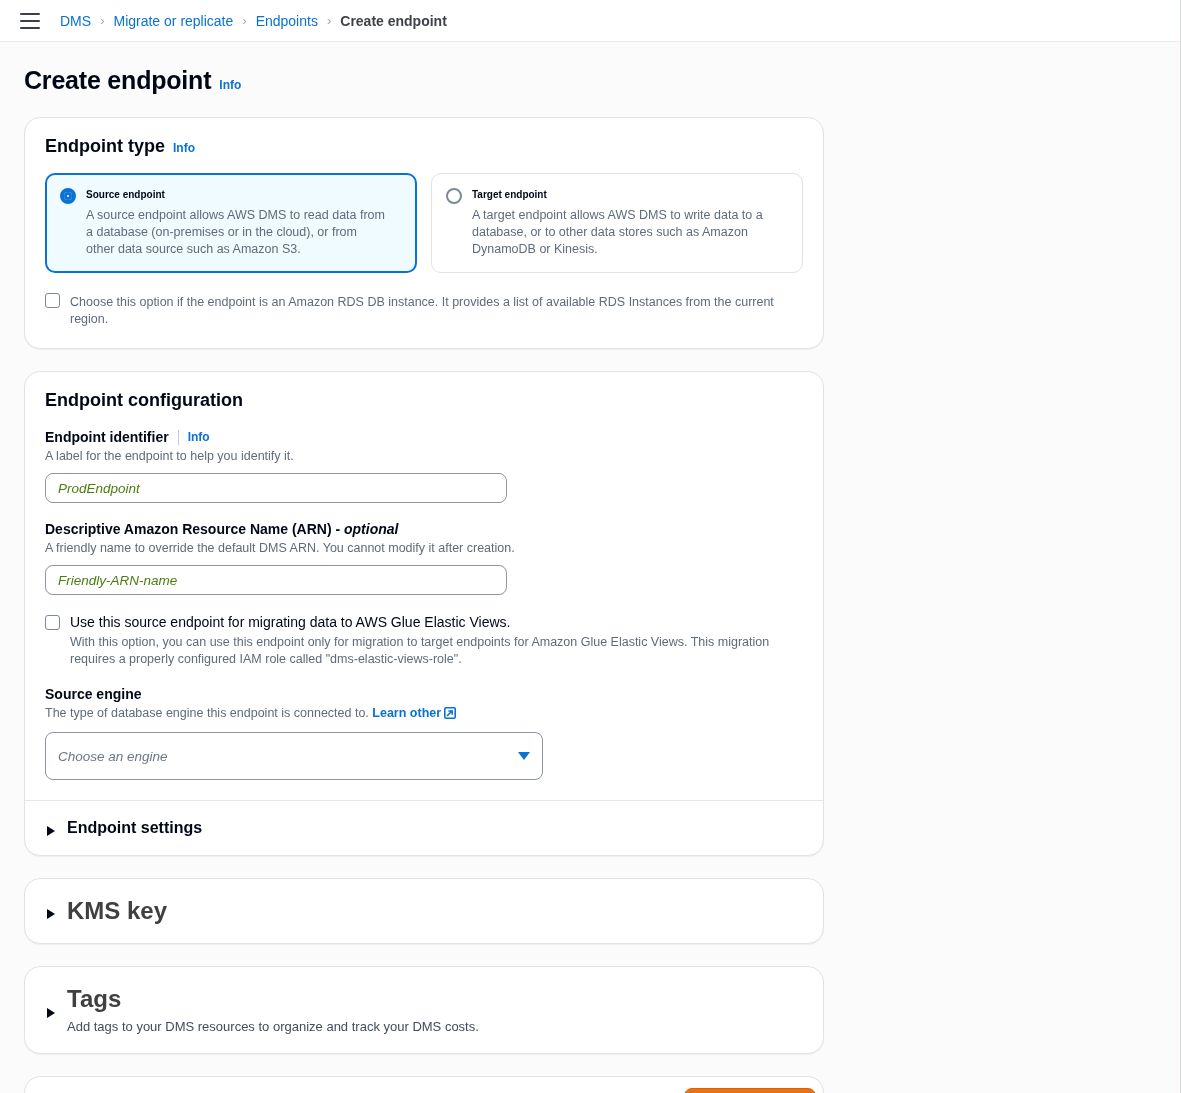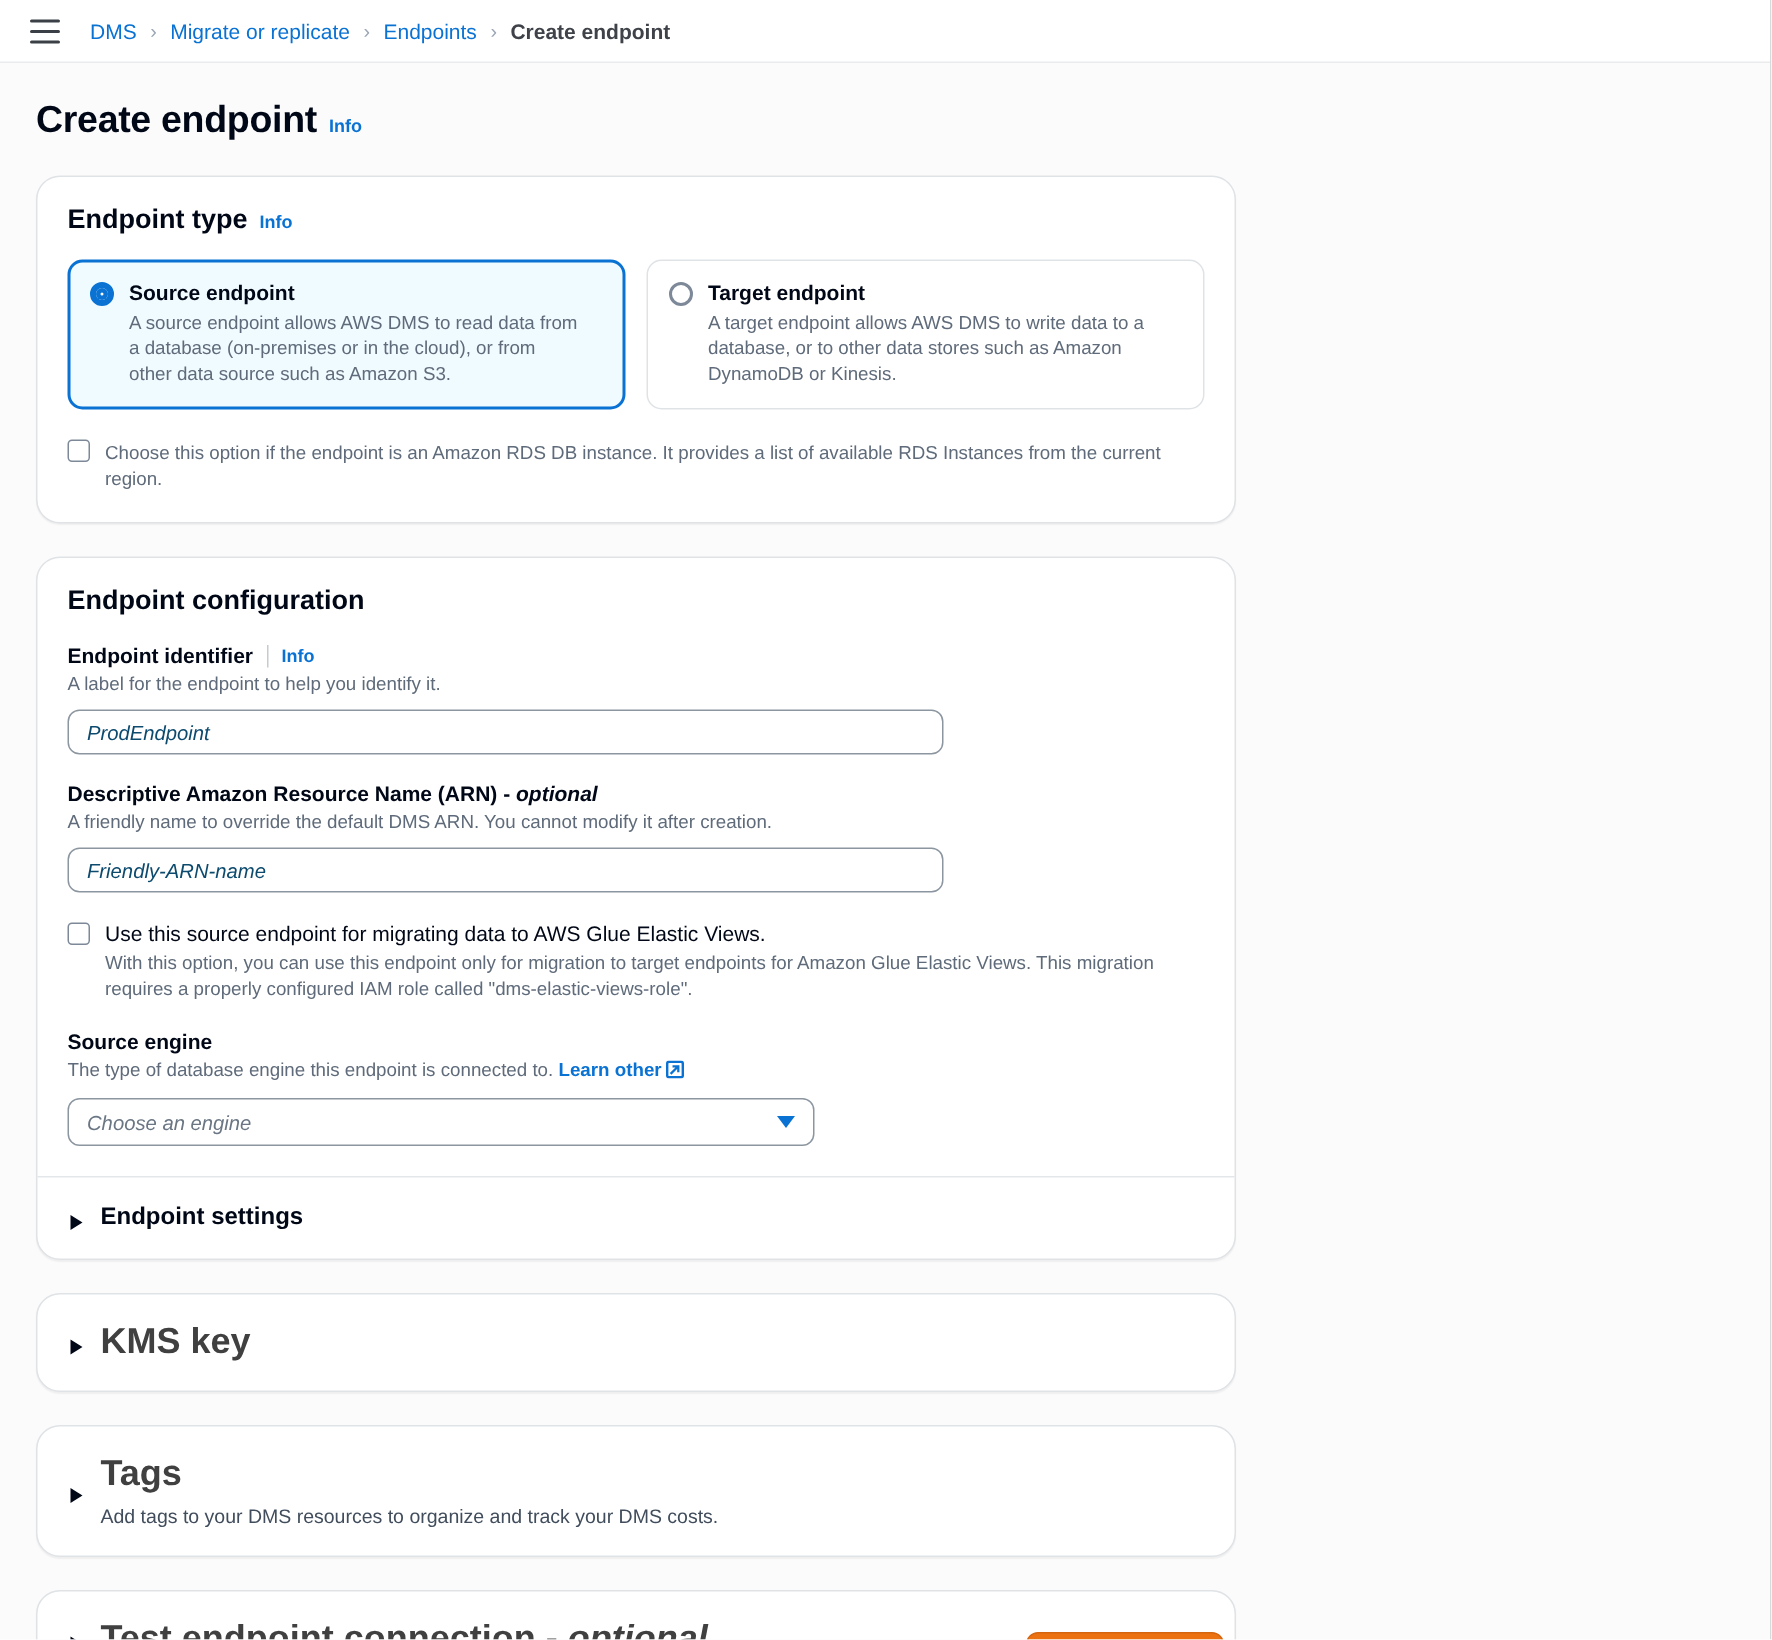--- a/index.html
+++ b/index.html
@@ -127,21 +127,21 @@
     background: #ffffff;
     flex: 0 0 auto;
     margin-top: 2px;
   }
   .radio.on {
     border: 4px solid #0972d3;
     background: #ffffff;
     box-shadow: inset 0 0 0 3px #0972d3;
   }
   .tile-title {
-    font-size: 14px;
+    font-size: 10px;
     font-weight: bold;
     color: #000716;
     line-height: 18px;
   }
   .tile-desc {
     font-size: 12.5px;
     color: #5f6b7a;
     line-height: 17px;
     margin-top: 3px;
     max-width: 300px;
@@ -205,37 +205,37 @@
     text-decoration: none;
     cursor: pointer;
   }
   .ext-icon {
     display: inline-block;
     vertical-align: -2px;
     margin-left: 3px;
   }
   .input {
     margin-top: 8px;
-    width: 584px;
+    width: 462px;
     height: 30px;
     border: 1px solid #8c96a0;
     border-radius: 8px;
     background: #ffffff;
     display: flex;
     align-items: center;
     padding: 0 12px;
     font-size: 13.5px;
     font-style: italic;
-    color: #0c4a6e;
+    color: #4d7c0f;
     cursor: text;
   }
   .select {
     margin-top: 8px;
     width: 498px;
-    height: 32px;
+    height: 48px;
     border: 1px solid #8c96a0;
     border-radius: 8px;
     background: #ffffff;
     display: flex;
     align-items: center;
     justify-content: space-between;
     padding: 0 12px;
     font-size: 13.5px;
     font-style: italic;
     color: #6b7684;

